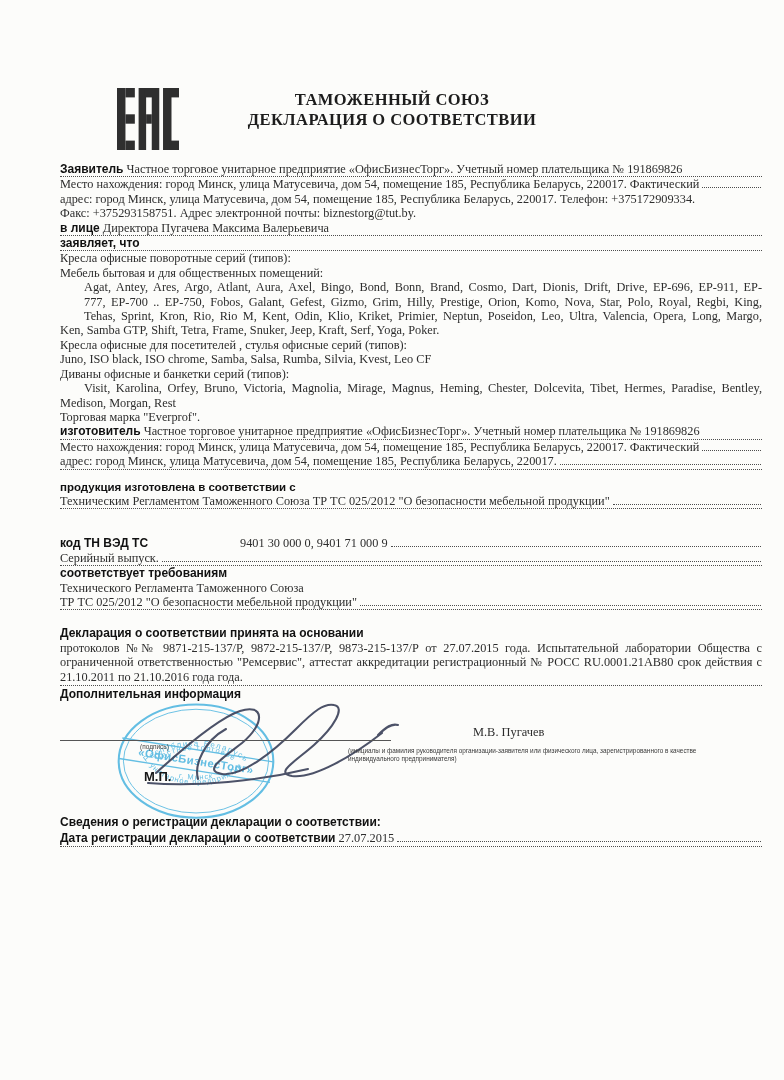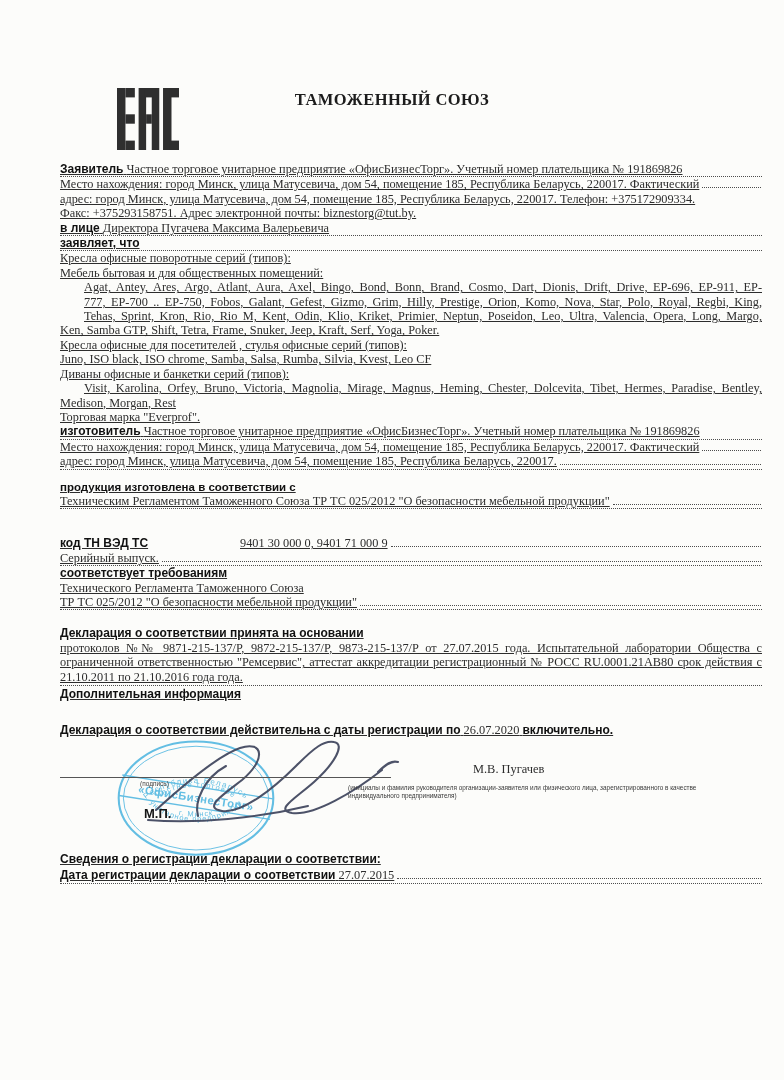--- a/index.html
+++ b/index.html
@@ -9,21 +9,21 @@
     font-family:"Liberation Serif","DejaVu Serif",serif;
     font-size:12.3px;color:#2d2d2d;
   }
   
   .eac{position:absolute;left:117px;top:86px;width:62px;height:66px;}
   .title{
     position:absolute;left:0;right:0;top:90px;text-align:center;
     font-weight:700;font-size:16.5px;line-height:20px;color:#1c1c1c;letter-spacing:.4px;
   }
   
-  .content{position:absolute;left:60px;top:162px;width:702px;text-decoration:underline;}
+  .content{position:absolute;left:60px;top:162px;width:702px;}
   .line{display:flex;align-items:baseline;line-height:14.4px;}
   .line .lbl{font-family:"Liberation Sans","DejaVu Sans",sans-serif;font-weight:700;color:#111;font-size:12px;white-space:pre;}
   .line .txt{white-space:pre-wrap;min-width:0;}
   .line.j{display:block;text-align:justify;text-align-last:justify;margin-left:24px;}
   .rf{border-bottom:1.5px dotted #4d4d4d;}
   .leader{flex:1 1 auto;min-width:8px;border-bottom:1.5px dotted #4d4d4d;margin:0 1px 2px 3px;}
   .h{font-family:"Liberation Sans","DejaVu Sans",sans-serif;font-weight:700;color:#111;font-size:12px;line-height:14.4px;}
   .sm{font-size:11.5px;}
   .para{text-align:justify;line-height:14.6px;}
   .rb{border-bottom:1.5px dotted #4d4d4d;}
@@ -65,20 +65,21 @@
       <rect x="29" y="0" width="10" height="10"></rect>
       <rect x="31" y="28" width="6" height="10"></rect>
       <rect x="49" y="0" width="9" height="66"></rect>
       <rect x="56" y="0" width="10" height="10"></rect>
       <rect x="56" y="56" width="10" height="10"></rect>
     </g>
   </svg>
 
   <div class="title">
     <div>ТАМОЖЕННЫЙ СОЮЗ</div>
+    <div>ДЕКЛАРАЦИЯ О СООТВЕТСТВИИ</div>
   </div>
 
   <div class="content">
 
     <div>
         <div class="line rf">
           <span class="lbl">Заявитель</span>
           <span class="txt"> Частное торговое унитарное предприятие «ОфисБизнесТорг». Учетный номер плательщика № 191869826</span>
         </div>
         <div class="line">
@@ -185,25 +186,20 @@
 
     <div class="sec-basis">
       <div class="h">Декларация о соответствии принята на основании</div>
       <div class="para rb">протоколов №№ 9871-215-137/Р, 9872-215-137/Р, 9873-215-137/Р от 27.07.2015 года. Испытательной лаборатории Общества с ограниченной ответственностью "Ремсервис", аттестат аккредитации регистрационный № РОСС RU.0001.21АВ80 срок действия с 21.10.2011 по 21.10.2016 года года.</div>
     </div>
 
     <div class="sec-addl">
       <div class="h">Дополнительная информация</div>
     </div>
 
-    <div class="sec-valid">
-      <span class="h">Декларация о соответствии действительна с даты регистрации по</span>
-      <span class="serifv">26.07.2020</span>
-      <span class="h">включительно.</span>
-    </div>
 
     <div class="sigzone">
 
       <svg class="stamp" viewBox="0 0 190 140" aria-hidden="true">
         <g stroke="#4fb6e0" fill="none">
           <ellipse cx="95" cy="68" rx="82" ry="60" stroke-width="2.2"></ellipse>
           <ellipse cx="95" cy="68" rx="77" ry="55" stroke-width="1"></ellipse>
         </g>
         <defs>
           <path id="arcTopOuter" d="M 27 90 A 70 50 0 0 1 163 90"></path>

